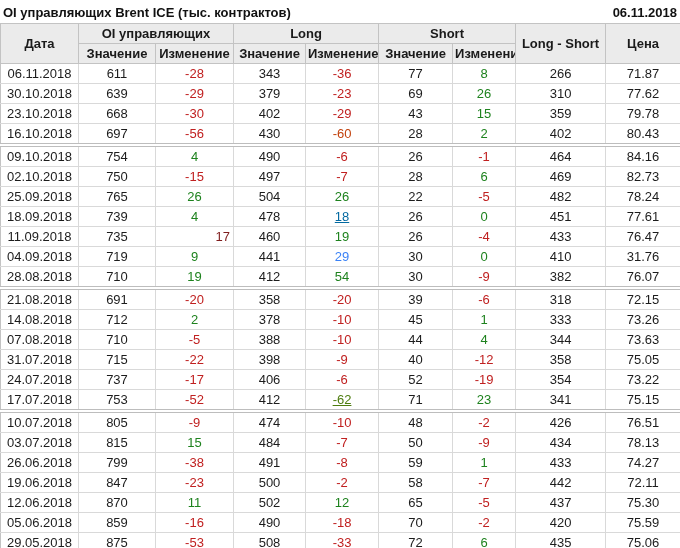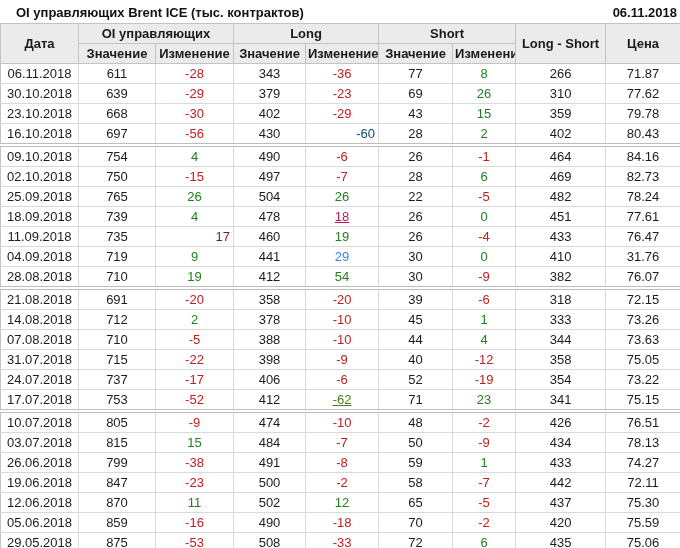--- a/index.html
+++ b/index.html
@@ -12,21 +12,21 @@
     width: 680px;
     height: 548px;
     background: #ffffff;
     box-sizing: border-box;
     overflow: hidden;
   }
   .title-bar {
     display: flex;
     justify-content: space-between;
     align-items: center;
-    padding: 4px 3px 3px 16px;
+    padding: 4px 3px 3px 3px;
     height: 16px;
   }
   .title-bar .title,
   .title-bar .date {
     font-size: 13px;
     font-weight: bold;
     color: #111111;
     white-space: nowrap;
   }
   table.cot {
@@ -143,21 +143,21 @@
           <td>43</td>
           <td style="color: rgb(30, 130, 30);">15</td>
           <td>359</td>
           <td>79.78</td>
         </tr>
         <tr class="group-end">
           <td>16.10.2018</td>
           <td>697</td>
           <td style="color: rgb(192, 32, 32);">-56</td>
           <td>430</td>
-          <td style="color: #0c4a6e; text-align: right;">-60</td>
+          <td style="color: #c2410c;">-60</td>
           <td>28</td>
           <td style="color: rgb(30, 130, 30);">2</td>
           <td>402</td>
           <td>80.43</td>
         </tr>
         <tr>
           <td>09.10.2018</td>
           <td>754</td>
           <td style="color: rgb(30, 130, 30);">4</td>
           <td>490</td>
@@ -187,21 +187,21 @@
           <td>22</td>
           <td style="color: rgb(192, 32, 32);">-5</td>
           <td>482</td>
           <td>78.24</td>
         </tr>
         <tr>
           <td>18.09.2018</td>
           <td>739</td>
           <td style="color: rgb(30, 130, 30);">4</td>
           <td>478</td>
-          <td style="color: #be185d; text-decoration: underline;">18</td>
+          <td style="color: #0369a1; text-decoration: underline;">18</td>
           <td>26</td>
           <td style="color: rgb(30, 130, 30);">0</td>
           <td>451</td>
           <td>77.61</td>
         </tr>
         <tr>
           <td>11.09.2018</td>
           <td>735</td>
           <td style="color: #7f1d1d; text-align: right;">17</td>
           <td>460</td>

